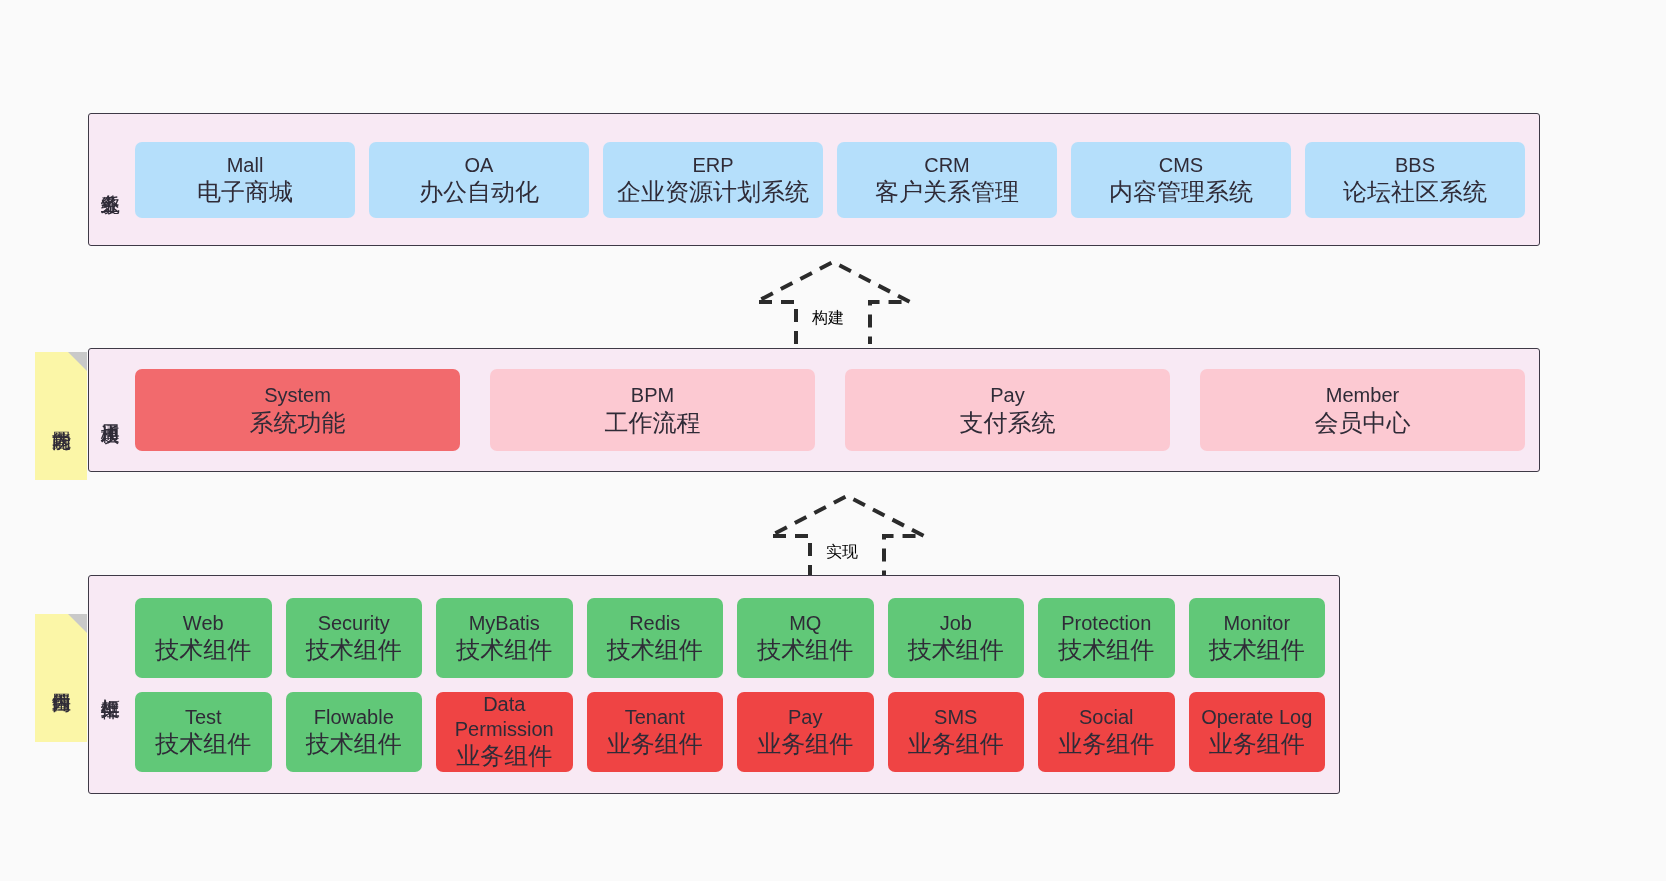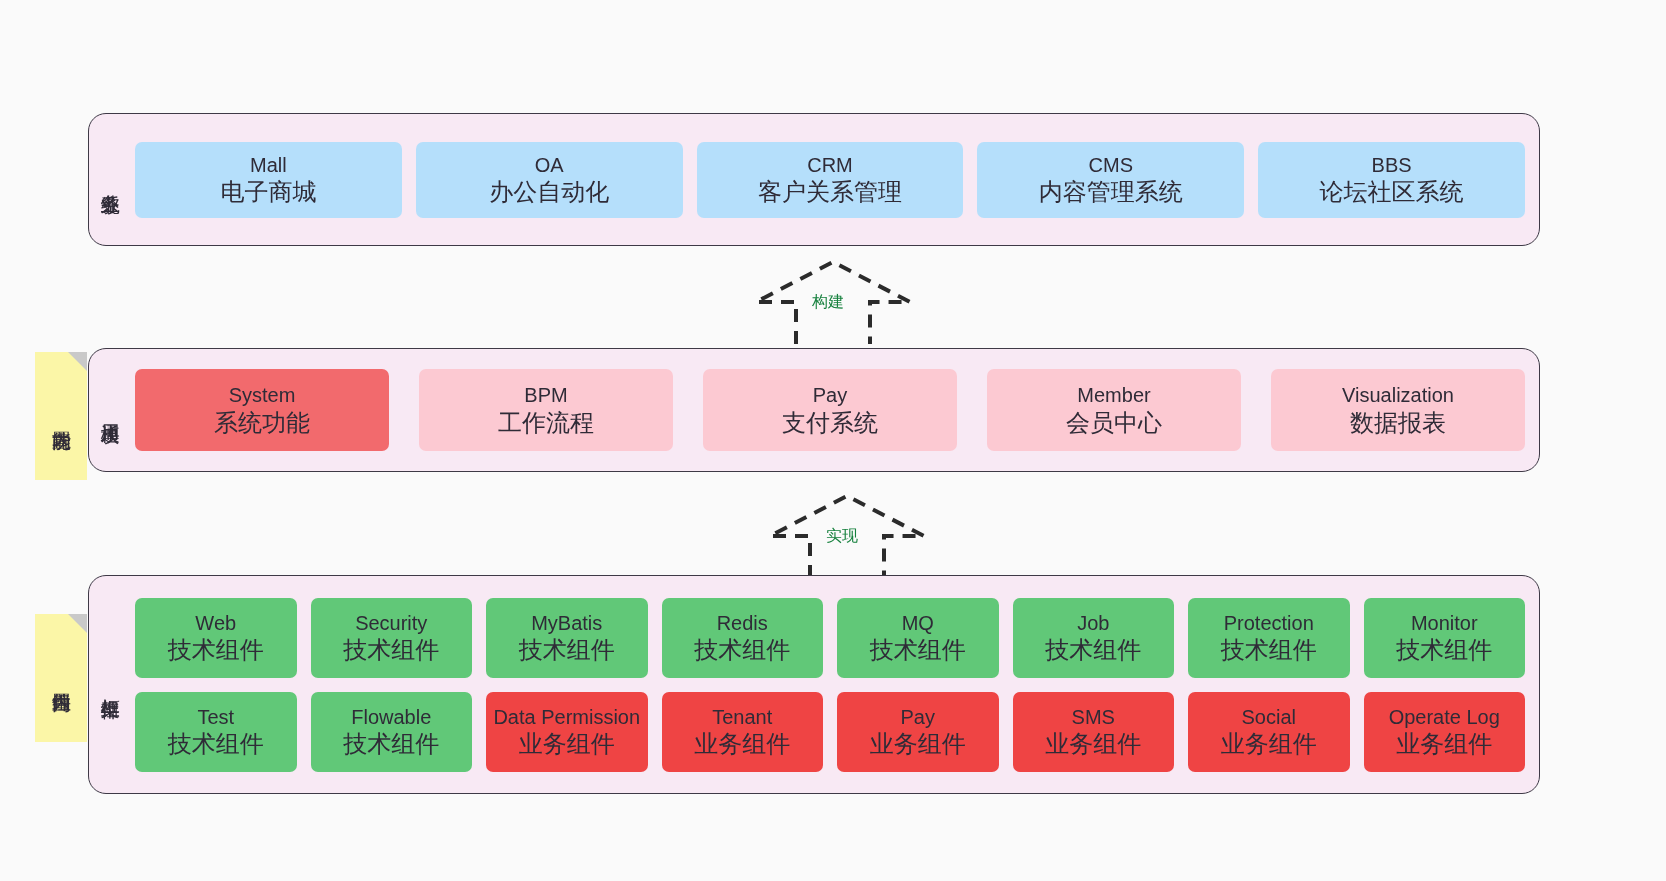--- a/index.html
+++ b/index.html
@@ -12,21 +12,21 @@
     position:relative;
   }
   .canvas{position:absolute;left:0;top:0;width:1666px;height:881px;}
 
   
   .layer{
     position:absolute;
     box-sizing:border-box;
     background:#f8e9f4;
     border:1.6px solid #3e3946;
-    border-radius:18px;
+    border-radius:3px;
     display:flex;
     align-items:stretch;
   }
   .layer-label{
     flex:0 0 auto;
     width:42px;
     display:flex;
     align-items:center;
     justify-content:center;
     font-size:19px;
@@ -78,21 +78,21 @@
   .c-green  {background:#61c878;}
   .c-lgreen {background:#ef4444;}
 
   
   #layer-business{left:88px;top:113px;width:1452px;height:133px;}
   #layer-business .card{height:76px;}
 
   #layer-modules{left:88px;top:348px;width:1452px;height:124px;}
   #layer-modules .card{height:82px;}
 
-  #layer-framework{left:88px;top:575px;width:1452px;height:219px;}
+  #layer-framework{left:88px;top:575px;width:1252px;height:219px;}
   #layer-framework .card{height:80px;}
 
   
   .note{
     position:absolute;
     width:52px;
     background:#fbf6a7;
     display:flex;
     align-items:center;
     justify-content:center;
@@ -111,23 +111,24 @@
     border-left:19px solid transparent;
   }
   #note-modules{left:35px;top:352px;height:128px;}
   #note-framework{left:35px;top:614px;height:128px;}
 
   
   .arrow{position:absolute;}
   .arrow-label{
     position:absolute;
     font-size:16px;
-    color:#15803d;
+    color:#000000;
     white-space:nowrap;
     user-select:none;
+    margin-top:16px;
   }
   #arrow-build{left:748px;top:258px;width:170px;height:86px;}
   #arrow-build-label{left:812px;top:292px;}
   #arrow-impl{left:762px;top:492px;width:170px;height:86px;}
   #arrow-impl-label{left:826px;top:526px;}
 </style>
 </head>
 <body>
 
 <div class="canvas">
@@ -139,20 +140,24 @@
 
         <div class="card c-blue">
           <span class="t1">Mall</span>
           <span class="t2">电子商城</span>
         </div>
         <div class="card c-blue">
           <span class="t1">OA</span>
           <span class="t2">办公自动化</span>
         </div>
         <div class="card c-blue">
+          <span class="t1">ERP</span>
+          <span class="t2">企业资源计划系统</span>
+        </div>
+        <div class="card c-blue">
           <span class="t1">CRM</span>
           <span class="t2">客户关系管理</span>
         </div>
         <div class="card c-blue">
           <span class="t1">CMS</span>
           <span class="t2">内容管理系统</span>
         </div>
         <div class="card c-blue">
           <span class="t1">BBS</span>
           <span class="t2">论坛社区系统</span>
@@ -186,24 +191,20 @@
           <span class="t2">工作流程</span>
         </div>
         <div class="card c-pink">
           <span class="t1">Pay</span>
           <span class="t2">支付系统</span>
         </div>
         <div class="card c-pink">
           <span class="t1">Member</span>
           <span class="t2">会员中心</span>
         </div>
-        <div class="card c-pink">
-          <span class="t1">Visualization</span>
-          <span class="t2">数据报表</span>
-        </div>
 
       </div>
     </div>
   </div>
 
   <svg class="arrow" id="arrow-impl" viewBox="0 0 170 86">
     <path d="M 48 86 L 48 44 L 8 44 L 85 4 L 162 44 L 122 44 L 122 86" fill="none" stroke="#2b2b2b" stroke-width="4" stroke-dasharray="13 9" stroke-linecap="butt"></path>
   </svg>
   <div class="arrow-label" id="arrow-impl-label">实现</div>
 

